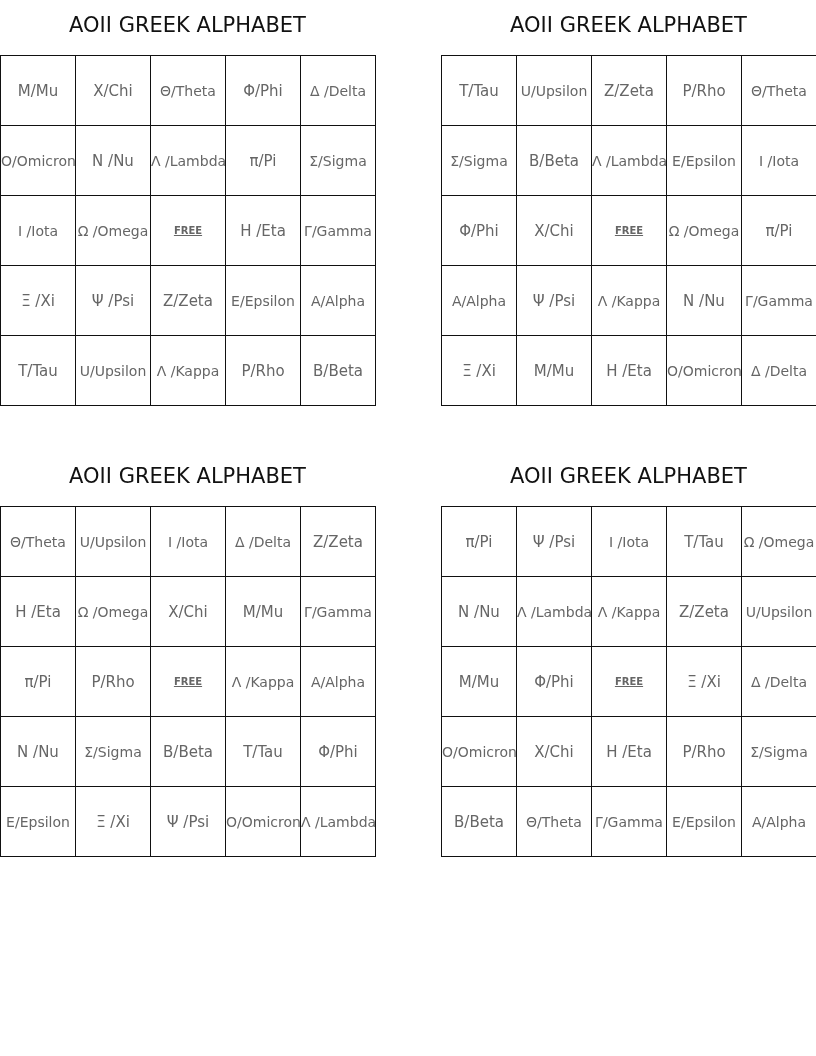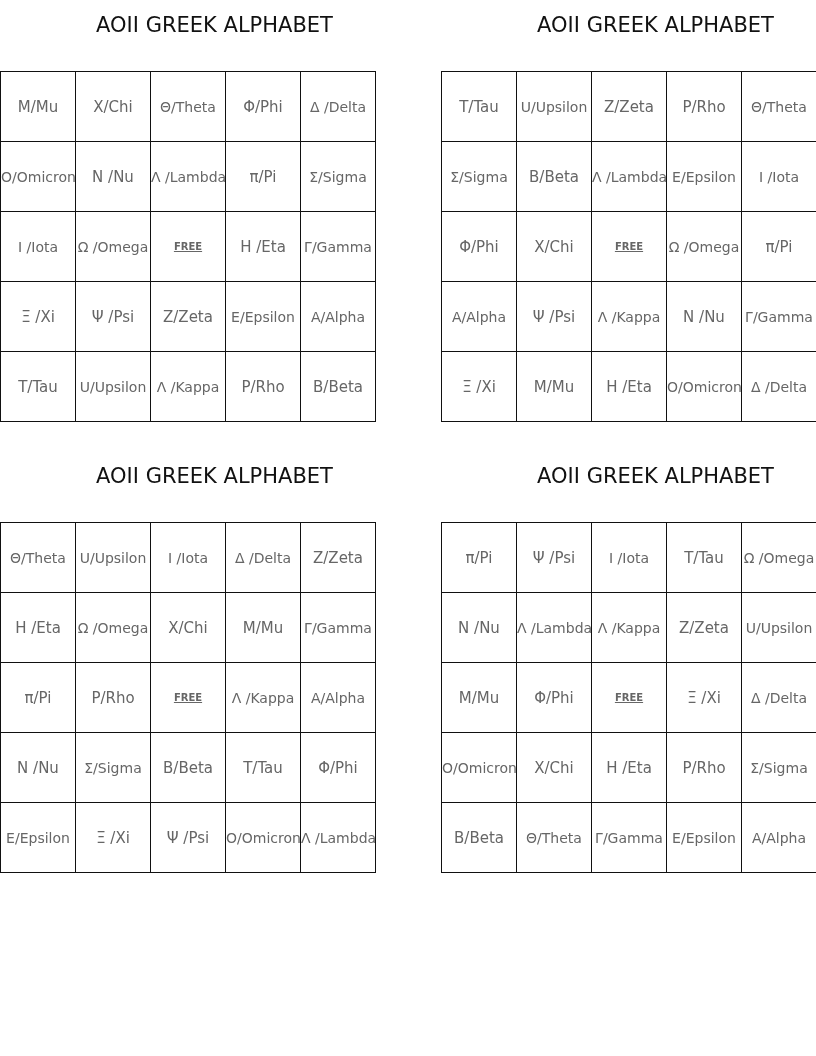--- a/index.html
+++ b/index.html
@@ -1,19 +1,19 @@
 <!DOCTYPE html>
 <html><head>
   <meta charset="utf-8">
   <style>
     html, body { margin: 0; padding: 0; background: #ffffff; }
     body { width: 816px; height: 1056px; position: relative; overflow: hidden; font-family: "DejaVu Sans", sans-serif; }
     .card { position: absolute; width: 375px; }
-    .card-title { position: absolute; left: 0; width: 375px; top: 13px; text-align: center; font-size: 21px; color: #111; font-family: "DejaVu Sans", sans-serif; letter-spacing: 0px; margin-left: 27px; }
-    table.grid { position: absolute; top: 71px; left: 0; border-collapse: collapse; table-layout: fixed; width: 375px; padding-left: 32px; }
+    .card-title { position: absolute; left: 0; width: 375px; top: 13px; text-align: center; font-size: 21px; color: #111; font-family: "DejaVu Sans", sans-serif; letter-spacing: 0px; }
+    table.grid { position: absolute; top: 55px; left: 0; border-collapse: collapse; table-layout: fixed; width: 375px; padding-left: 32px; }
     table.grid td { border: 1.5px solid #111; width: 74px; height: 69px; text-align: center; vertical-align: middle; color: #666; padding: 0; white-space: nowrap; overflow: hidden; }
     td.sz-lg { font-size: 15px; }
     td.sz-sm { font-size: 14px; }
     td.free { font-size: 10px; font-weight: bold; text-decoration: underline; color: #555; }
   </style>
 </head>
 <body>
 
 <div id="card-0" class="card" style="left:0px; top:0px;">
   <div class="card-title">AOII GREEK ALPHABET</div>

